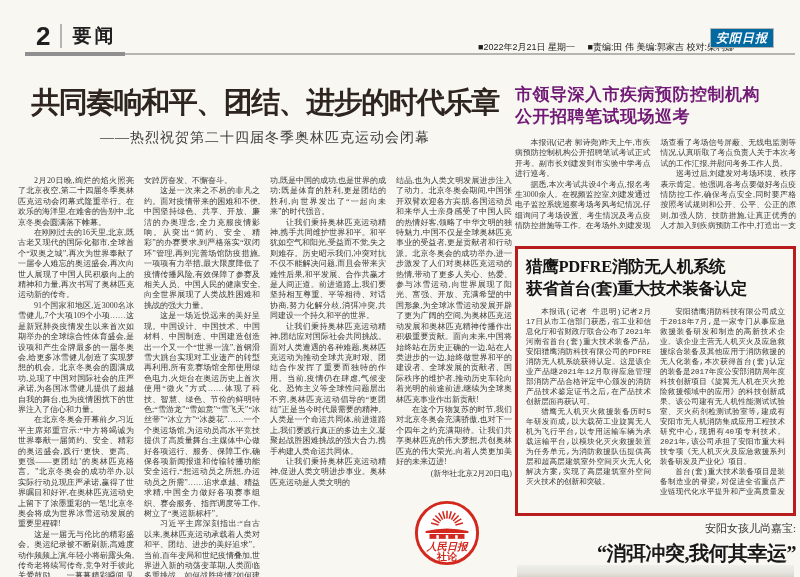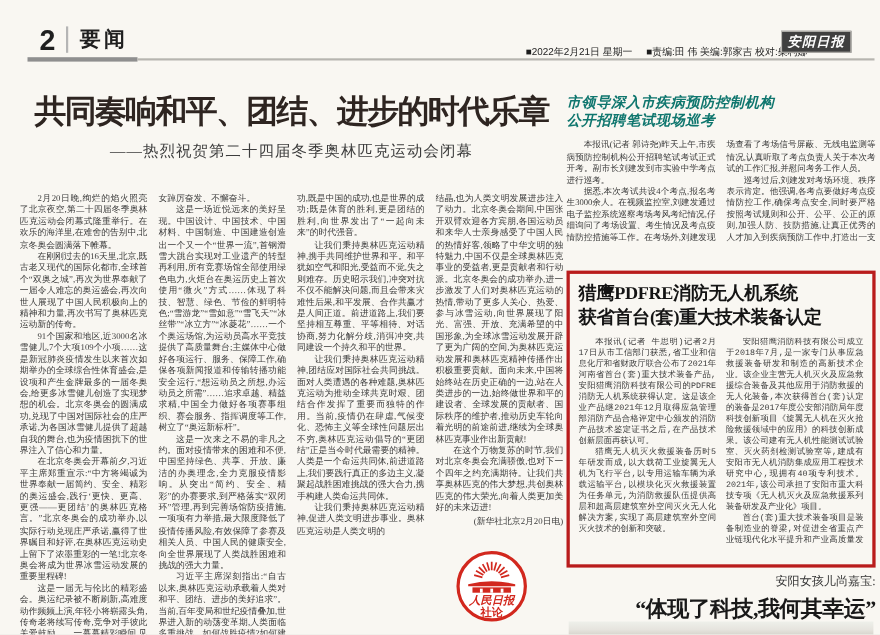--- a/index.html
+++ b/index.html
@@ -32,22 +32,22 @@
        text-align:justify;color:#3a3a3a;}
   .col p{margin:0;text-indent:2em;}
   .cont p:first-child{text-indent:0;}
   .col .attr{text-indent:0;text-align:right;margin-top:2px;}
 
   
   .seal{position:absolute;left:395px;top:415px;width:68px;height:68px;}
 
   
   .right{position:absolute;left:515px;top:84px;width:281px;height:493px;}
-  .news-a h3{margin:0;font-size:13px;line-height:1.32;font-weight:bold;color:#0f766e;
-             white-space:pre-line;letter-spacing:0.5px;font-style:italic;}
+  .news-a h3{margin:0;font-size:17px;line-height:1.32;font-weight:bold;color:#701a75;
+             white-space:pre-line;letter-spacing:0.5px;}
   .news-a .body{margin-top:9px;height:104px;overflow:hidden;column-count:2;column-gap:10px;
                 font-size:7.8px;line-height:10.4px;text-align:justify;color:#3a3a3a;}
   .body p{margin:0;text-indent:2em;}
 
   .boxed{position:absolute;top:162px;left:0;width:281px;height:270px;box-sizing:border-box;
          border:3px solid #b91c1c;padding:7px 8px;}
   .boxed h3{margin:0;font-size:16.5px;line-height:1.35;font-weight:bold;color:#141414;
             white-space:pre-line;letter-spacing:-0.3px;}
   .boxed .body{margin-top:6px;height:192px;overflow:hidden;column-count:2;column-gap:9px;
                font-size:7.6px;line-height:10px;text-align:justify;color:#3a3a3a;font-family:Liberation Mono, monospace;}
@@ -67,40 +67,40 @@
     <span class="num">2</span>
     <span class="vr"></span>
     <span class="sec">要闻</span>
   </div>
   <div class="rule-thick"></div>
   <div class="rule-thin"></div>
   <div class="dateline">
     <span>■2022年2月21日 星期一</span>
     <span>■责编:田 伟  美编:郭家吉  校对:柴利娜</span>
   </div>
-  <div class="masthead" style="background:#404040;" title="安阳日报">安阳日报</div>
+  <div class="masthead" style="background:#0369a1;" title="安阳日报">安阳日报</div>
 
   <section class="lead">
     <h1>共同奏响和平、团结、进步的时代乐章</h1>
     <div class="subhead">——热烈祝贺第二十四届冬季奥林匹克运动会闭幕</div>
     <div class="cols">
       <div class="col">
         <div>
             <p>2月20日晚,绚烂的焰火照亮了北京夜空,第二十四届冬季奥林匹克运动会闭幕式隆重举行。在欢乐的海洋里,在难舍的告别中,北京冬奥会圆满落下帷幕。</p>
             <p>在刚刚过去的16天里,北京,既古老又现代的国际化都市,全球首个“双奥之城”,再次为世界奉献了一届令人难忘的奥运盛会,再次向世人展现了中国人民积极向上的精神和力量,再次书写了奥林匹克运动新的传奇。</p>
             <p>91个国家和地区,近3000名冰雪健儿,7个大项109个小项……这是新冠肺炎疫情发生以来首次如期举办的全球综合性体育盛会,是设项和产生金牌最多的一届冬奥会,给更多冰雪健儿创造了实现梦想的机会。北京冬奥会的圆满成功,兑现了中国对国际社会的庄严承诺,为各国冰雪健儿提供了超越自我的舞台,也为疫情困扰下的世界注入了信心和力量。</p>
             <p>在北京冬奥会开幕前夕,习近平主席郑重宣示:“中方将竭诚为世界奉献一届简约、安全、精彩的奥运盛会,践行‘更快、更高、更强——更团结’的奥林匹克格言。”北京冬奥会的成功举办,以实际行动兑现庄严承诺,赢得了世界瞩目和好评,在奥林匹克运动史上留下了浓墨重彩的一笔!北京冬奥会将成为世界冰雪运动发展的重要里程碑!</p>
             <p>这是一届无与伦比的精彩盛会。奥运纪录被不断刷新,高难度动作频频上演,年轻小将崭露头角,传奇老将续写传奇,竞争对手彼此关爱鼓励……一幕幕精彩瞬间,见证各国冰雪健儿自强不息、超越自我的拼搏历程,生动诠释了奥林匹克精神。赛场上,中国冰雪健儿坚持拼字当头,敢于拼搏、善于拼搏,取得了9枚金牌、4枚银牌、2枚铜牌的好成绩,践行了“人生能有几回搏”的铮铮誓言,创造了新的历史,激励亿万中华儿</p>
           </div>
       </div>
       <div class="col">
         <div class="cont">
             <p>女踔厉奋发、不懈奋斗。</p>
+            <p>这是一次来之不易的非凡之约。面对疫情带来的困难和不便,中国坚持绿色、共享、开放、廉洁的办奥理念,全力克服疫情影响。从突出“简约、安全、精彩”的办赛要求,到严格落实“双闭环”管理,再到完善场馆防疫措施,一项项有力举措,最大限度降低了疫情传播风险,有效保障了参赛及相关人员、中国人民的健康安全,向全世界展现了人类战胜困难和挑战的强大力量。</p>
             <p>这是一场近悦远来的美好呈现。中国设计、中国技术、中国材料、中国制造、中国建造创造出一个又一个“世界一流”,首钢滑雪大跳台实现对工业遗产的转型再利用,所有竞赛场馆全部使用绿色电力,火炬台在奥运历史上首次使用“微火”方式……体现了科技、智慧、绿色、节俭的鲜明特色;“雪游龙”“雪如意”“雪飞天”“冰丝带”“冰立方”“冰菱花”……一个个奥运场馆,为运动员高水平竞技提供了高质量舞台;主媒体中心做好各项运行、服务、保障工作,确保各项新闻报道和传输转播功能安全运行,“想运动员之所想,办运动员之所需”……追求卓越、精益求精,中国全力做好各项赛事组织、赛会服务、指挥调度等工作,树立了“奥运新标杆”。</p>
-            <p>这是一次来之不易的非凡之约。面对疫情带来的困难和不便,中国坚持绿色、共享、开放、廉洁的办奥理念,全力克服疫情影响。从突出“简约、安全、精彩”的办赛要求,到严格落实“双闭环”管理,再到完善场馆防疫措施,一项项有力举措,最大限度降低了疫情传播风险,有效保障了参赛及相关人员、中国人民的健康安全,向全世界展现了人类战胜困难和挑战的强大力量。</p>
             <p>习近平主席深刻指出:“自古以来,奥林匹克运动承载着人类对和平、团结、进步的美好追求”。当前,百年变局和世纪疫情叠加,世界进入新的动荡变革期,人类面临多重挑战。如何战胜疫情?如何建设疫后世界?这是世界各国人民热切关心的重大问题,也是我们必须回答的紧迫的重大课题。北京冬奥会的圆满成</p>
           </div>
       </div>
       <div class="col">
         <div class="cont">
             <p>功,既是中国的成功,也是世界的成功;既是体育的胜利,更是团结的胜利,向世界发出了“一起向未来”的时代强音。</p>
             <p>让我们秉持奥林匹克运动精神,携手共同维护世界和平。和平犹如空气和阳光,受益而不觉,失之则难存。历史昭示我们,冲突对抗不仅不能解决问题,而且会带来灾难性后果,和平发展、合作共赢才是人间正道。前进道路上,我们要坚持相互尊重、平等相待、对话协商,努力化解分歧,消弭冲突,共同建设一个持久和平的世界。</p>
             <p>让我们秉持奥林匹克运动精神,团结应对国际社会共同挑战。面对人类遭遇的各种难题,奥林匹克运动为推动全球共克时艰、团结合作发挥了重要而独特的作用。当前,疫情仍在肆虐,气候变化、恐怖主义等全球性问题层出不穷,奥林匹克运动倡导的“更团结”正是当今时代最需要的精神。人类是一个命运共同体,前进道路上,我们要践行真正的多边主义,凝聚起战胜困难挑战的强大合力,携手构建人类命运共同体。</p>
             <p>让我们秉持奥林匹克运动精神,促进人类文明进步事业。奥林匹克运动是人类文明的</p>
           </div>
@@ -161,18 +161,18 @@
       <div class="body">
           <p>本报讯(记者 牛思明)记者2月17日从市工信部门获悉,省工业和信息化厅和省财政厅联合公布了2021年河南省首台(套)重大技术装备产品,安阳猎鹰消防科技有限公司的PDFRE消防无人机系统获得认定。这是该企业产品继2021年12月取得应急管理部消防产品合格评定中心颁发的消防产品技术鉴定证书之后,在产品技术创新层面再获认可。</p>
           <p>猎鹰无人机灭火救援装备历时5年研发而成,以大载荷工业旋翼无人机为飞行平台,以专用运输车辆为承载运输平台,以模块化灭火救援装置为任务单元,为消防救援队伍提供高层和超高层建筑室外空间灭火无人化解决方案,实现了高层建筑室外空间灭火技术的创新和突破。</p>
           <p>安阳猎鹰消防科技有限公司成立于2018年7月,是一家专门从事应急救援装备研发和制造的高新技术企业。该企业主营无人机灭火及应急救援综合装备及其他应用于消防救援的无人化装备,本次获得首台(套)认定的装备是2017年度公安部消防局年度科技创新项目《旋翼无人机在灭火抢险救援领域中的应用》的科技创新成果。该公司建有无人机性能测试试验室、灭火药剂检测试验室等,建成有安阳市无人机消防集成应用工程技术研究中心,现拥有40项专利技术。2021年,该公司承担了安阳市重大科技专项《无人机灭火及应急救援系列装备研发及产业化》项目。</p>
           <p>首台(套)重大技术装备项目是装备制造业的脊梁,对促进全省重点产业链现代化水平提升和产业高质量发展有着十分重要的作用。随着该公司装备产能的扩大、技术迭代,此项目可以面向国内外市场创造可观的经济效益。此次猎鹰PDFRE消防无人机系统获得认定,将进一步推动我市重大装备的创新研发,对加快培育高端装备技术制造产业具有重大意义。</p>
         </div>
     </article>
 
     <article class="feature">
       <p class="kicker">安阳女孩儿尚嘉宝:</p>
-      <h3>“体现了科技,我何其幸运”</h3>
+      <h3>“消弭冲突,我何其幸运”</h3>
     </article>
     <div class="photo-strip"></div>
 
   </aside>
 </div>
 
 </body></html>

